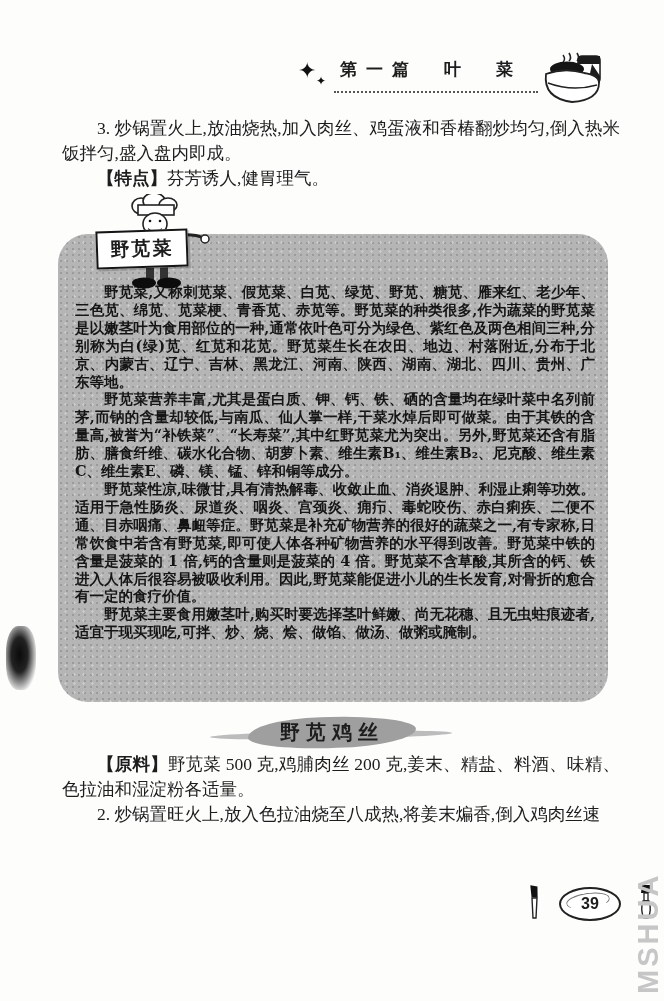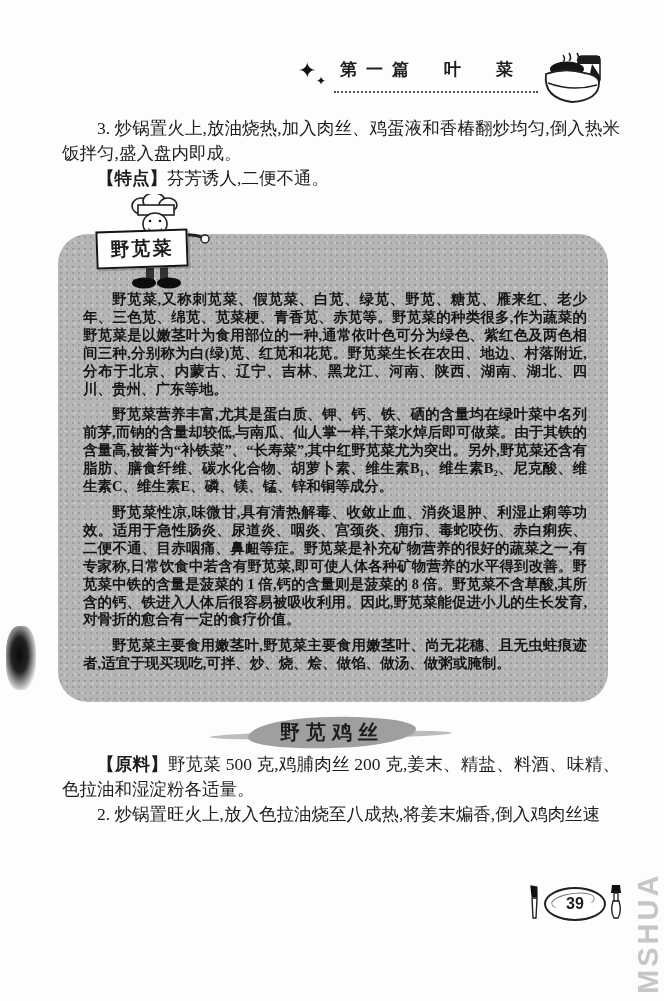--- a/index.html
+++ b/index.html
@@ -24,41 +24,41 @@
   #recipe-body{top:752px;}
 
   
   .intro-block{position:absolute;left:58px;top:234px;width:550px;height:468px;border-radius:30px;
       background-color:#b5b5b5;
       background-image:radial-gradient(rgba(50,50,50,.20) 1px,transparent 1.3px),
                        radial-gradient(rgba(255,255,255,.30) 1px,transparent 1.3px);
       background-size:6px 6px,9px 9px;background-position:0 0,3px 4px;}
   .intro-text{position:absolute;top:49px;left:17px;right:13px;font-size:14.5px;line-height:17.9px;
       text-align:justify;color:#151515;font-weight:600;font-family:"DejaVu Serif",serif;}
-  .intro-text p{margin:8px;text-indent:2em;font-family:Liberation Serif, serif;}
+  .intro-text p{margin:0;text-indent:2em;}
 
   
   .chef{position:absolute;left:84px;top:194px;width:150px;height:98px;z-index:3;}
   .chef svg{position:absolute;left:0;top:0;}
   .banner{position:absolute;left:12px;top:36px;width:88px;height:34px;background:#fff;
       border:2px solid #151515;transform:rotate(-2deg);display:flex;align-items:center;
       justify-content:center;font-size:19px;font-weight:bold;letter-spacing:2px;
       box-shadow:2px 2px 0 rgba(0,0,0,.18);}
 
   
   .recipe-title-wrap{position:absolute;top:714px;left:0;width:664px;text-align:center;z-index:2;}
   .brush{display:inline-block;position:relative;padding:5px 28px;font-size:20px;font-weight:bold;
       letter-spacing:6px;text-align:right;}
   .brush::before{content:"";position:absolute;inset:3px -4px;background:#9f9f9f;z-index:-1;
       border-radius:46% 54% 50% 50%/62% 48% 58% 42%;transform:rotate(-1.6deg);}
   .brush::after{content:"";position:absolute;left:-42px;right:-40px;top:50%;height:8px;z-index:-2;
       background:#bcbcbc;border-radius:50%;transform:translateY(-2px) rotate(-1deg);}
 
   
-  .pagemark{position:absolute;top:884px;left:528px;display:flex;align-items:center;gap:3px;}
+  .pagemark{position:absolute;top:884px;left:528px;display:flex;align-items:center;gap:18px;}
   .plate{position:relative;width:58px;height:30px;border:2px solid #222;border-radius:50%;
       background:#fff;display:flex;align-items:center;justify-content:center;}
   .plate::before{content:"";position:absolute;left:5px;top:4px;right:9px;bottom:10px;
       border:1px solid #777;border-radius:50%;border-bottom-color:transparent;
       transform:rotate(-8deg);}
   .page-num{position:relative;font-size:16px;font-weight:bold;font-family:"Liberation Sans",sans-serif;}
 
   
   .watermark{position:absolute;left:632px;top:994px;transform:rotate(-90deg);
       transform-origin:0 0;font-family:"Liberation Sans",sans-serif;font-size:29px;
@@ -91,21 +91,21 @@
         <path d="M52 12 L60 24 L60 31 L48 31 Z" fill="#1c1c1c"></path>
         <ellipse cx="27" cy="17" rx="17" ry="7.5" fill="#141414"></ellipse>
         <path d="M6 22 Q3 46 32 50 Q59 48 59 31 Q59 23 44 21 Q25 15 6 22 Z" fill="#fff" stroke="#222" stroke-width="1.8"></path>
         <path d="M8 31 Q32 40 57 33" fill="none" stroke="#222" stroke-width="1.4"></path>
       </svg>
     </span>
   </div>
 
   <div id="top-paras" class="bodytext">
     <p>3. 炒锅置火上,放油烧热,加入肉丝、鸡蛋液和香椿翻炒均匀,倒入热米饭拌匀,盛入盘内即成。</p>
-    <p><span class="blabel">【特点】</span><span>芬芳诱人,二便不通。</span></p>
+    <p><span class="blabel">【特点】</span><span>芬芳诱人,健胃理气。</span></p>
   </div>
 
   <div class="chef">
     <svg width="150" height="98" viewBox="0 0 150 98">
       <ellipse cx="57" cy="12" rx="9" ry="8" fill="#fff" stroke="#222" stroke-width="1.6"></ellipse>
       <ellipse cx="70" cy="7" rx="11" ry="8" fill="#fff" stroke="#222" stroke-width="1.6"></ellipse>
       <ellipse cx="84" cy="11" rx="9" ry="7" fill="#fff" stroke="#222" stroke-width="1.6"></ellipse>
       <rect x="54" y="11" width="36" height="10" fill="#fff" stroke="#222" stroke-width="1.6"></rect>
       <ellipse cx="71" cy="30" rx="12" ry="11" fill="#fff" stroke="#222" stroke-width="1.6"></ellipse>
       <circle cx="66" cy="27" r="1.3" fill="#111"></circle>
@@ -121,22 +121,22 @@
       <ellipse cx="60" cy="89" rx="12" ry="5.5" fill="#0c0c0c"></ellipse>
       <ellipse cx="85" cy="89" rx="12" ry="5.5" fill="#0c0c0c"></ellipse>
     </svg>
     <div class="banner">野苋菜</div>
   </div>
 
   <div class="intro-block">
     <div class="intro-text">
       <p>野苋菜,又称刺苋菜、假苋菜、白苋、绿苋、野苋、糖苋、雁来红、老少年、三色苋、绵苋、苋菜梗、青香苋、赤苋等。野苋菜的种类很多,作为蔬菜的野苋菜是以嫩茎叶为食用部位的一种,通常依叶色可分为绿色、紫红色及两色相间三种,分别称为白(绿)苋、红苋和花苋。野苋菜生长在农田、地边、村落附近,分布于北京、内蒙古、辽宁、吉林、黑龙江、河南、陕西、湖南、湖北、四川、贵州、广东等地。</p>
       <p>野苋菜营养丰富,尤其是蛋白质、钾、钙、铁、硒的含量均在绿叶菜中名列前茅,而钠的含量却较低,与南瓜、仙人掌一样,干菜水焯后即可做菜。由于其铁的含量高,被誉为“补铁菜”、“长寿菜”,其中红野苋菜尤为突出。另外,野苋菜还含有脂肪、膳食纤维、碳水化合物、胡萝卜素、维生素B₁、维生素B₂、尼克酸、维生素C、维生素E、磷、镁、锰、锌和铜等成分。</p>
-      <p>野苋菜性凉,味微甘,具有清热解毒、收敛止血、消炎退肿、利湿止痢等功效。适用于急性肠炎、尿道炎、咽炎、宫颈炎、痈疖、毒蛇咬伤、赤白痢疾、二便不通、目赤咽痛、鼻衄等症。野苋菜是补充矿物营养的很好的蔬菜之一,有专家称,日常饮食中若含有野苋菜,即可使人体各种矿物营养的水平得到改善。野苋菜中铁的含量是菠菜的 1 倍,钙的含量则是菠菜的 8 倍。野苋菜不含草酸,其所含的钙、铁进入人体后很容易被吸收利用。因此,野苋菜能促进小儿的生长发育,对骨折的愈合有一定的食疗价值。</p>
-      <p>野苋菜主要食用嫩茎叶,野苋菜主要食用嫩茎叶、尚无花穗、且无虫蛀痕迹者,适宜于现买现吃,可拌、炒、烧、烩、做馅、做汤、做粥或腌制。</p>
+      <p>野苋菜性凉,味微甘,具有清热解毒、收敛止血、消炎退肿、利湿止痢等功效。适用于急性肠炎、尿道炎、咽炎、宫颈炎、痈疖、毒蛇咬伤、赤白痢疾、二便不通、目赤咽痛、鼻衄等症。野苋菜是补充矿物营养的很好的蔬菜之一,有专家称,日常饮食中若含有野苋菜,即可使人体各种矿物营养的水平得到改善。野苋菜中铁的含量是菠菜的 1 倍,钙的含量则是菠菜的 4 倍。野苋菜不含草酸,其所含的钙、铁进入人体后很容易被吸收利用。因此,野苋菜能促进小儿的生长发育,对骨折的愈合有一定的食疗价值。</p>
+      <p>野苋菜主要食用嫩茎叶,购买时要选择茎叶鲜嫩、尚无花穗、且无虫蛀痕迹者,适宜于现买现吃,可拌、炒、烧、烩、做馅、做汤、做粥或腌制。</p>
     </div>
   </div>
 
   <div class="recipe-title-wrap">
     <span class="brush">野苋鸡丝</span>
   </div>
 
   <div id="recipe-body" class="bodytext">
     <p><span class="blabel">【原料】</span><span>野苋菜 500 克,鸡脯肉丝 200 克,姜末、精盐、料酒、味精、色拉油和湿淀粉各适量。</span></p>
     <p>2. 炒锅置旺火上,放入色拉油烧至八成热,将姜末煸香,倒入鸡肉丝速</p>

